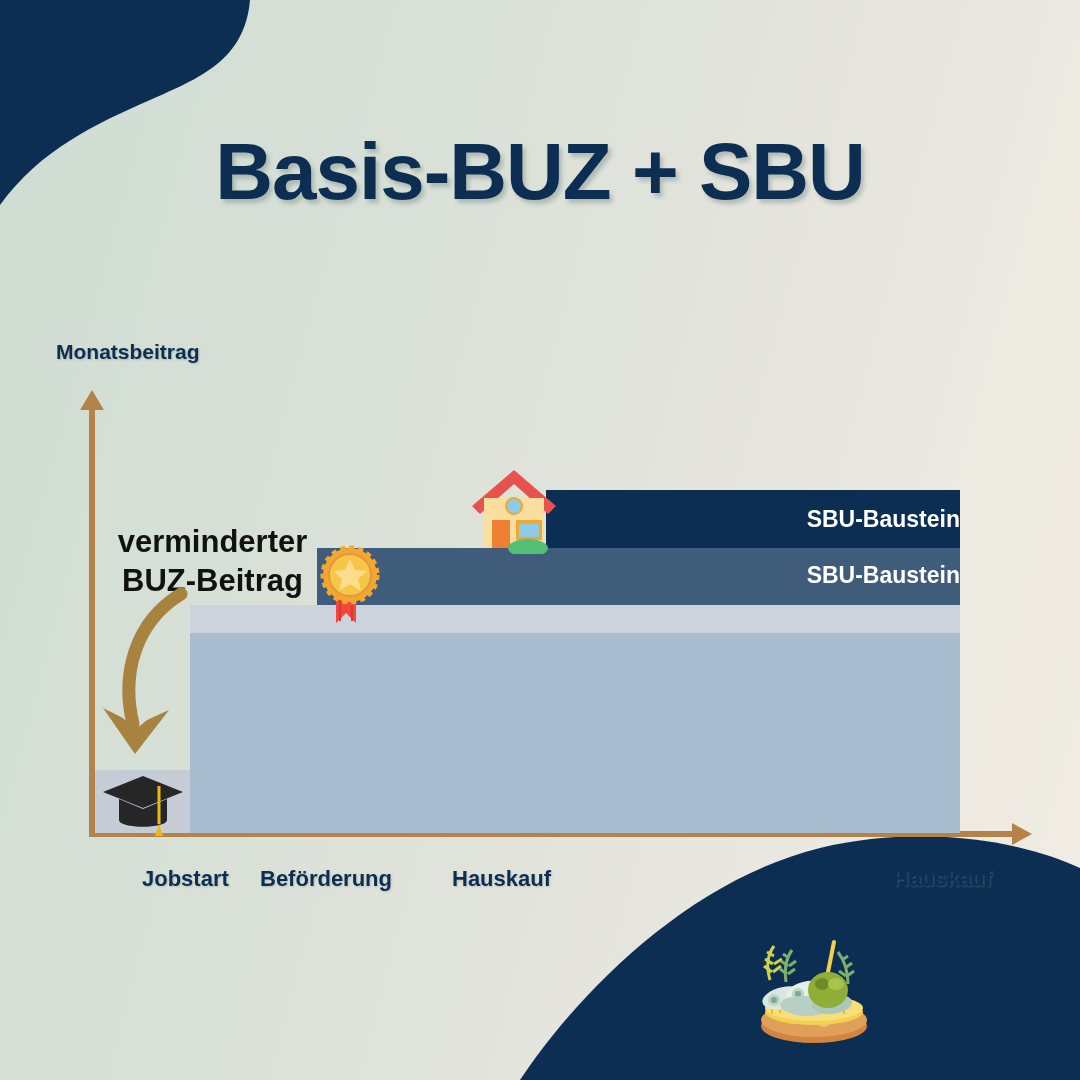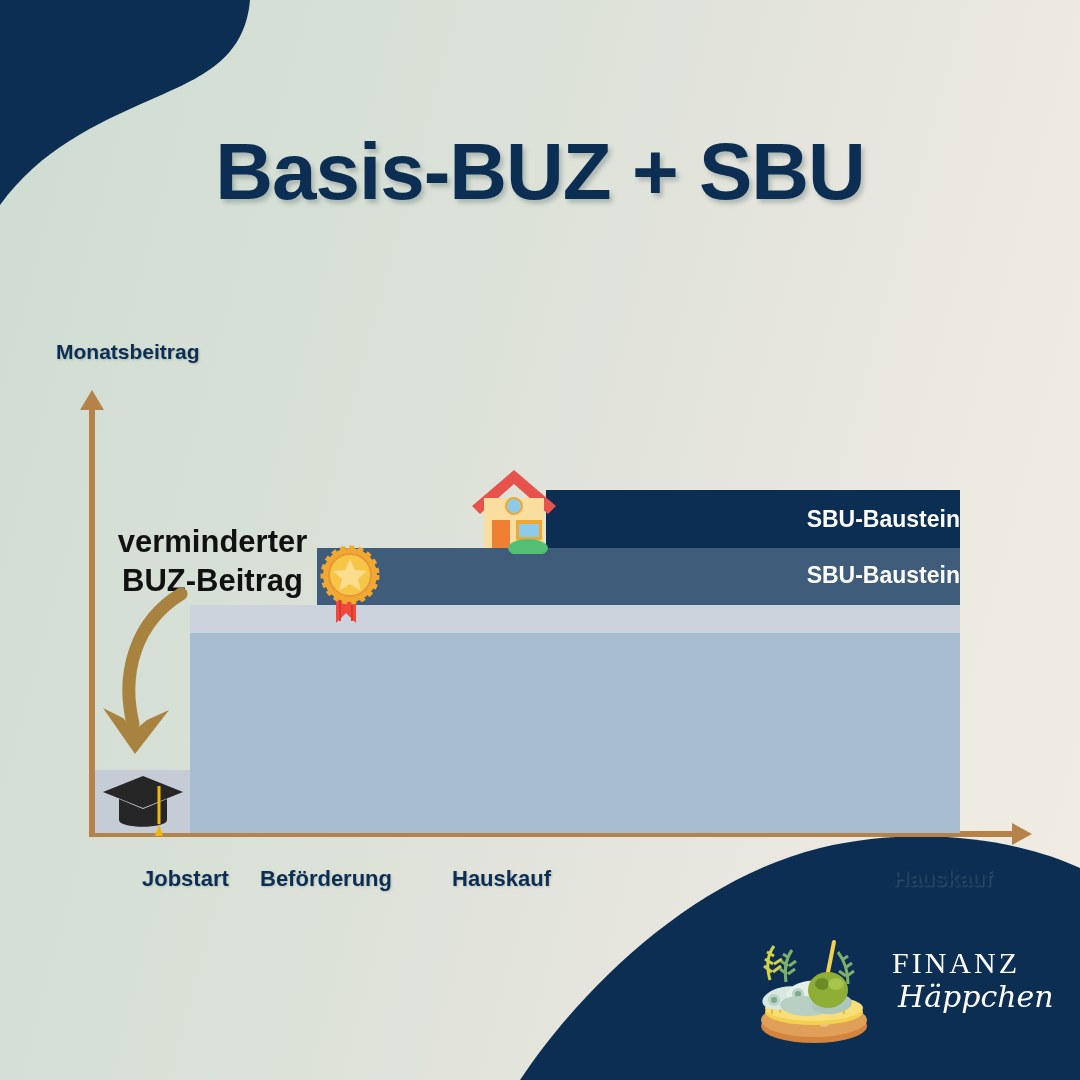--- a/index.html
+++ b/index.html
@@ -203,19 +203,15 @@
         <circle cx="46" cy="66" r="3" fill="#7ca98f"></circle>
         <ellipse cx="52" cy="78" rx="24" ry="10" fill="#b8cfc4" transform="rotate(4 52 78)"></ellipse>
         <ellipse cx="80" cy="76" rx="20" ry="10" fill="#aec7bc" transform="rotate(-6 80 76)"></ellipse>
       </g>
 
       <path d="M82,14 L74,54" stroke="#f2d14d" stroke-width="4" stroke-linecap="round"></path>
       <ellipse cx="76" cy="62" rx="20" ry="18" fill="#8fae36"></ellipse>
       <ellipse cx="70" cy="56" rx="7" ry="6" fill="#6c8a26"></ellipse>
       <ellipse cx="84" cy="56" rx="8" ry="6" fill="#a6c44c"></ellipse>
     </svg>
-    <div class="logo-text">
-      <div class="logo-finanz">FINANZ</div>
-      <div class="logo-haeppchen">Häppchen</div>
-    </div>
   </div>
 
 </div>
 
 </body></html>

